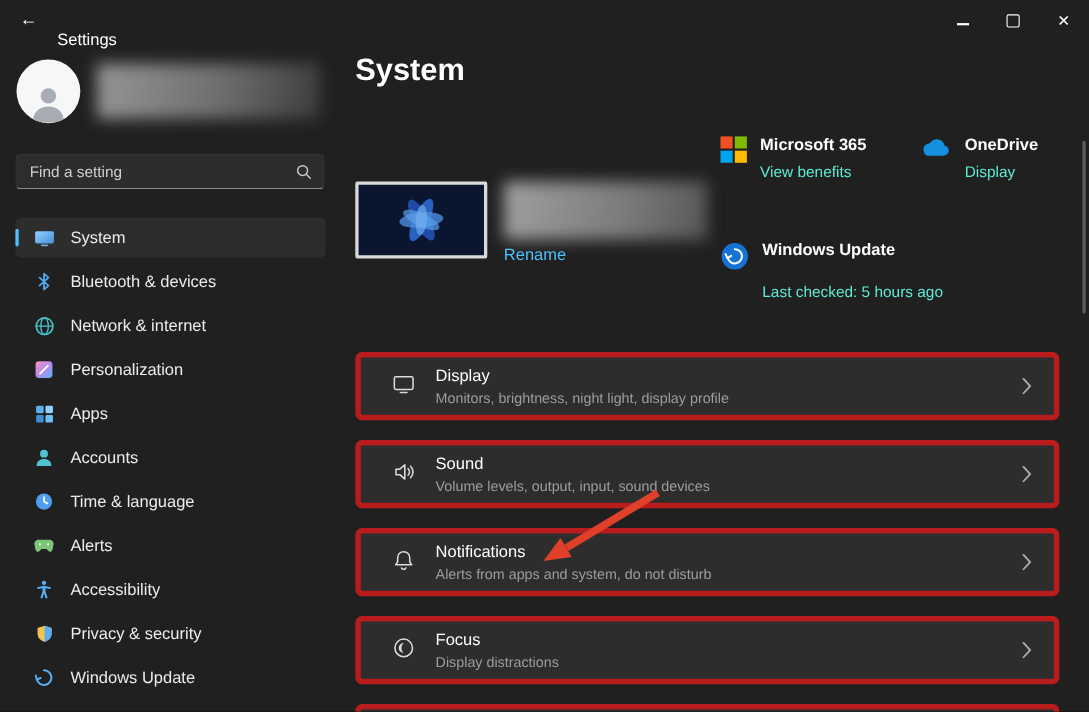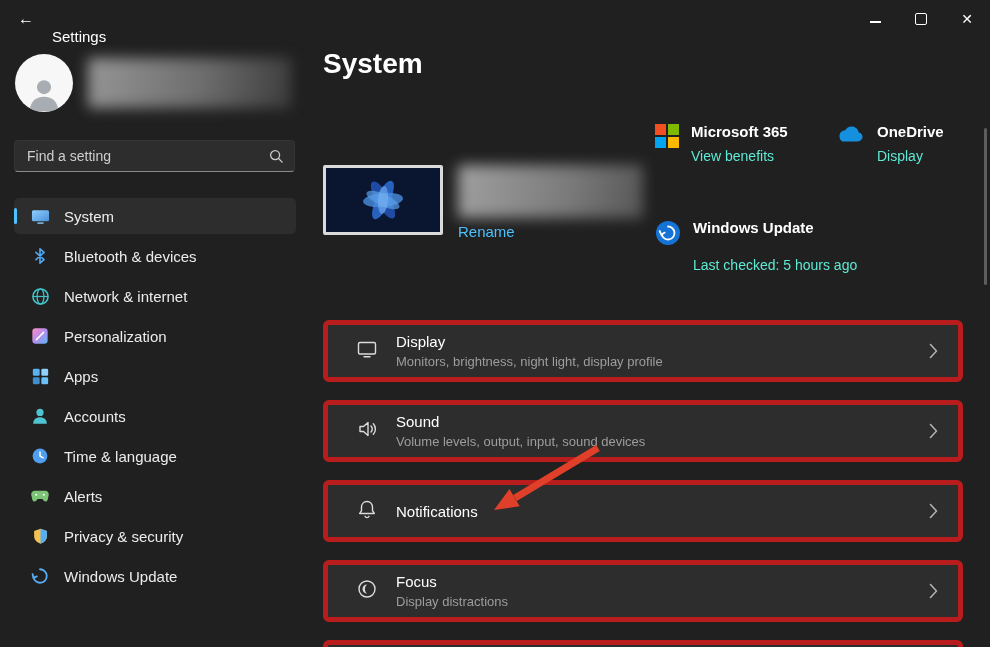--- a/index.html
+++ b/index.html
@@ -208,20 +208,29 @@
         <span class="nav-icon">
           <svg width="20" height="15" viewBox="0 0 24 16">
             <path d="M6 1 h12 c3 0 5 2.5 4.4 5.6 l-1.2 5.2 c-.5 2.2 -3.2 3 -4.6 1.3 L14.8 11 H9.2 L7.4 13.1 c-1.4 1.7 -4.1 .9 -4.6 -1.3 L1.6 6.6 C1 3.5 3 1 6 1 Z" fill="#7cc576"></path>
             <circle cx="7.5" cy="6" r="1.2" fill="#fff"></circle>
               <circle cx="16.5" cy="6" r="1.2" fill="#fff"></circle>
           </svg>
         </span>
         <span class="nav-label">Alerts</span>
       </div>
 
+      <div class="nav-item">
+        <span class="nav-icon">
+          <svg width="18" height="18" viewBox="0 0 20 20">
+            <circle cx="10" cy="3.2" r="2.2" fill="#57aef5"></circle>
+            <path d="M10 6 L3 7.5 L3.5 9.3 L8.5 8.6 L8.5 12 L6.3 18.5 L8.3 19 L10 13.8 L11.7 19 L13.7 18.5 L11.5 12 L11.5 8.6 L16.5 9.3 L17 7.5 Z" fill="#57aef5"></path>
+          </svg>
+        </span>
+        <span class="nav-label">Accessibility</span>
+      </div>
 
       <div class="nav-item">
         <span class="nav-icon">
           <svg width="17" height="18" viewBox="0 0 20 20">
             <path d="M10 1.5 L17.5 4 V10 C17.5 14.5 14.5 17.5 10 19 C5.5 17.5 2.5 14.5 2.5 10 V4 Z" fill="#f2c14e"></path>
             <path d="M10 1.5 L17.5 4 V10 C17.5 14.5 14.5 17.5 10 19 Z" fill="#57aef5"></path>
           </svg>
         </span>
         <span class="nav-label">Privacy &amp; security</span>
       </div>
@@ -346,20 +355,21 @@
 
       <div class="card">
         <span>
           <svg width="22" height="22" viewBox="0 0 22 22">
             <path d="M11 3.5 C7.7 3.5 5.5 5.9 5.5 9.3 V12.7 L3.7 15.5 H18.3 L16.5 12.7 V9.3 C16.5 5.9 14.3 3.5 11 3.5 Z" fill="none" stroke="#dcdcdc" stroke-width="1.4" stroke-linejoin="round"></path>
             <path d="M9 18.3 a2.2 2.2 0 0 0 4 0" fill="none" stroke="#dcdcdc" stroke-width="1.4" stroke-linecap="round"></path>
           </svg>
         </span>
         <span class="card-text">
           <div class="card-title">Notifications</div>
+          <div class="card-sub">Alerts from apps and system, do not disturb</div>
         </span>
         <span class="chevron">
           <svg width="9" height="16" viewBox="0 0 9 16">
               <path d="M1.5 1.5 L7.5 8 L1.5 14.5" fill="none" stroke="#b0b0b0" stroke-width="1.6" stroke-linecap="round" stroke-linejoin="round"></path>
             </svg>
         </span>
       </div>
 
       <div class="card">
         <span>

